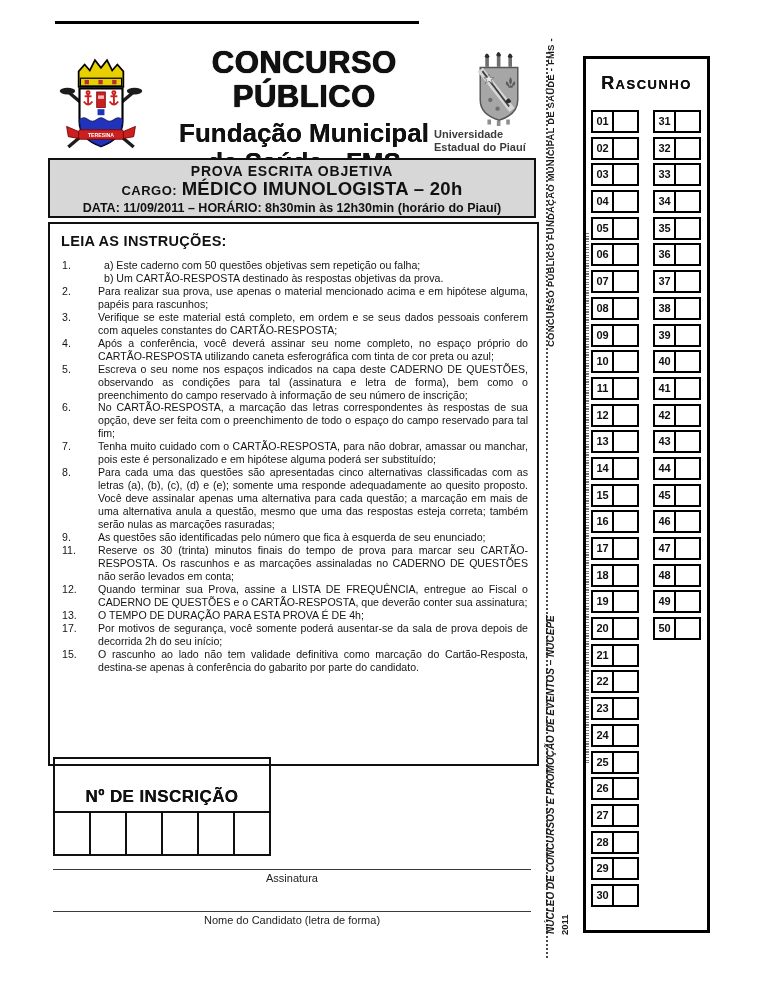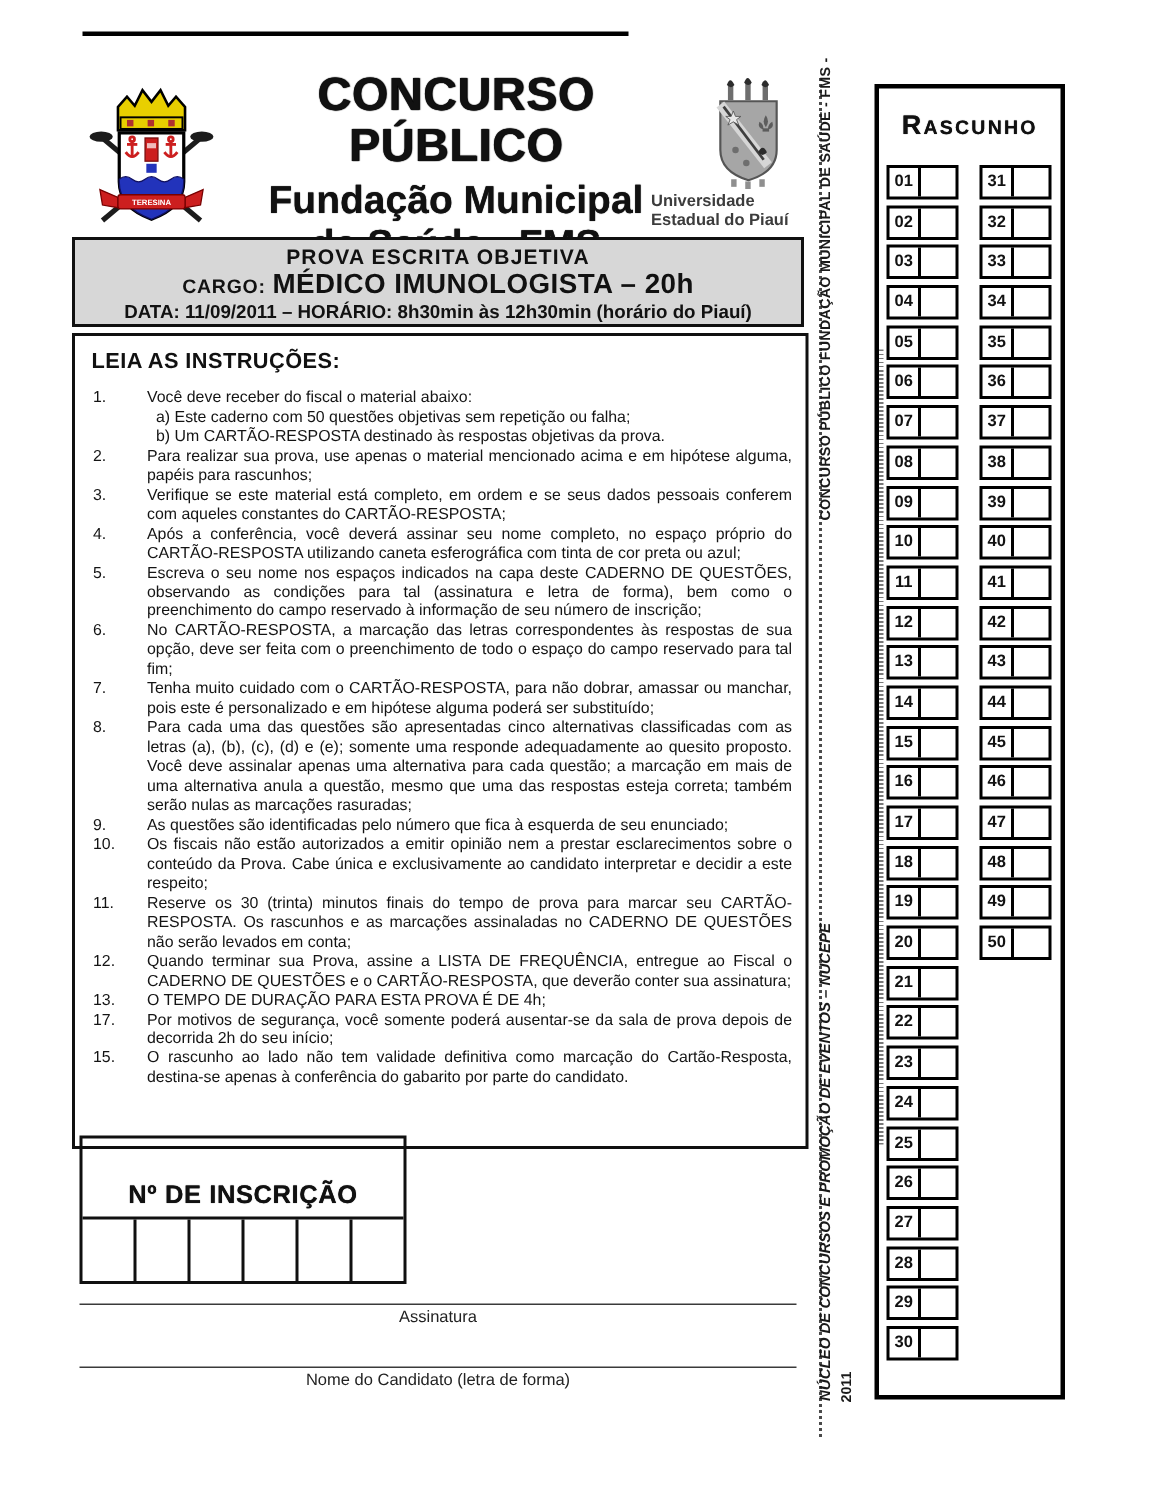--- a/index.html
+++ b/index.html
@@ -164,21 +164,20 @@
     </div>
     <div class="exam-line3">DATA: 11/09/2011 – HORÁRIO: 8h30min às 12h30min (horário do Piauí)</div>
   </div>
 
   <div class="inst-box">
     <div class="inst-title">LEIA AS INSTRUÇÕES:</div>
     <div>
         <div class="inst-item">
           <div class="inst-num">1.</div>
           <div class="inst-body">
-            <div>Você deve receber do fiscal o material abaixo:</div>
             <div class="inst-sub">a) Este caderno com 50 questões objetivas sem repetição ou falha;</div>
             <div class="inst-sub">b) Um CARTÃO-RESPOSTA destinado às respostas objetivas da prova.</div>
           </div>
         </div>
         <div class="inst-item">
           <div class="inst-num">2.</div>
           <div class="inst-body">
             <div>Para realizar sua prova, use apenas o material mencionado acima e em hipótese alguma, papéis para rascunhos;</div>
           </div>
         </div>
@@ -215,26 +214,20 @@
         <div class="inst-item">
           <div class="inst-num">8.</div>
           <div class="inst-body">
             <div>Para cada uma das questões são apresentadas cinco alternativas classificadas com as letras (a), (b), (c), (d) e (e); somente uma responde adequadamente ao quesito proposto. Você deve assinalar apenas uma alternativa para cada questão; a marcação em mais de uma alternativa anula a questão, mesmo que uma das respostas esteja correta; também serão nulas as marcações rasuradas;</div>
           </div>
         </div>
         <div class="inst-item">
           <div class="inst-num">9.</div>
           <div class="inst-body">
             <div>As questões são identificadas pelo número que fica à esquerda de seu enunciado;</div>
-          </div>
-        </div>
-        <div class="inst-item">
-          <div class="inst-num">10.</div>
-          <div class="inst-body">
-            <div>Os fiscais não estão autorizados a emitir opinião nem a prestar esclarecimentos sobre o conteúdo da Prova. Cabe única e exclusivamente ao candidato interpretar e decidir a este respeito;</div>
           </div>
         </div>
         <div class="inst-item">
           <div class="inst-num">11.</div>
           <div class="inst-body">
             <div>Reserve os 30 (trinta) minutos finais do tempo de prova para marcar seu CARTÃO-RESPOSTA. Os rascunhos e as marcações assinaladas no CADERNO DE QUESTÕES não serão levados em conta;</div>
           </div>
         </div>
         <div class="inst-item">
           <div class="inst-num">12.</div>

